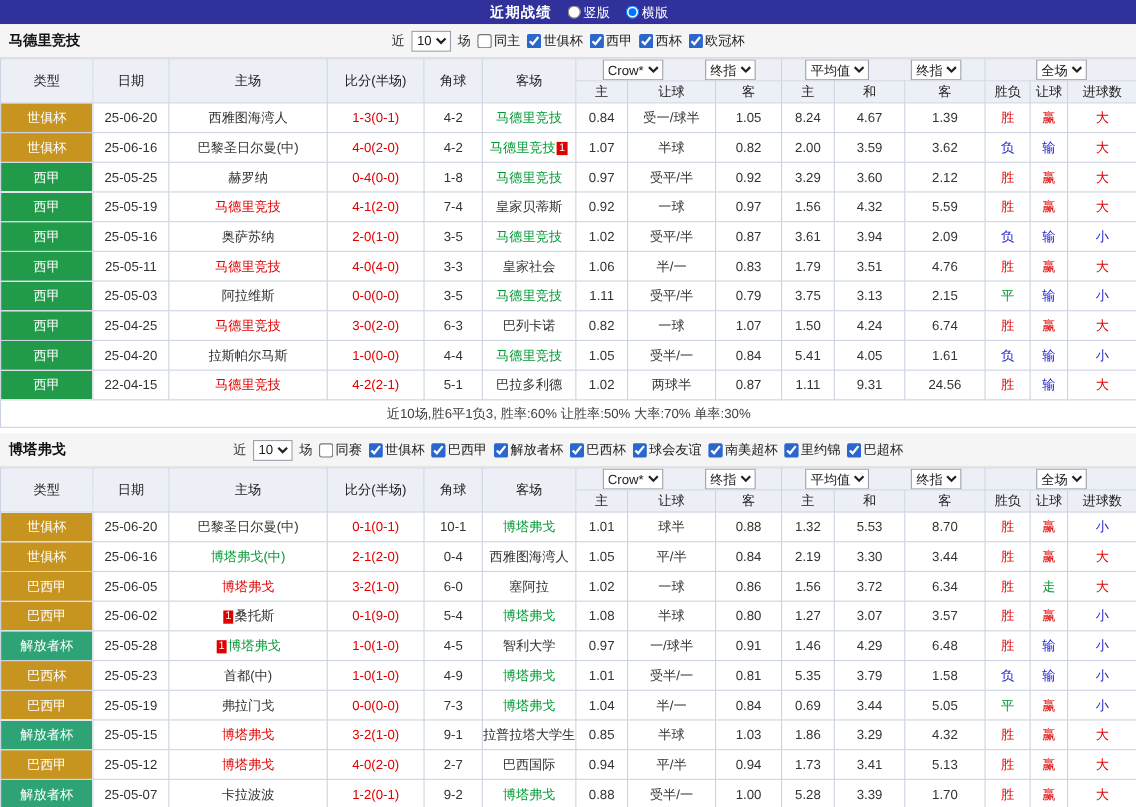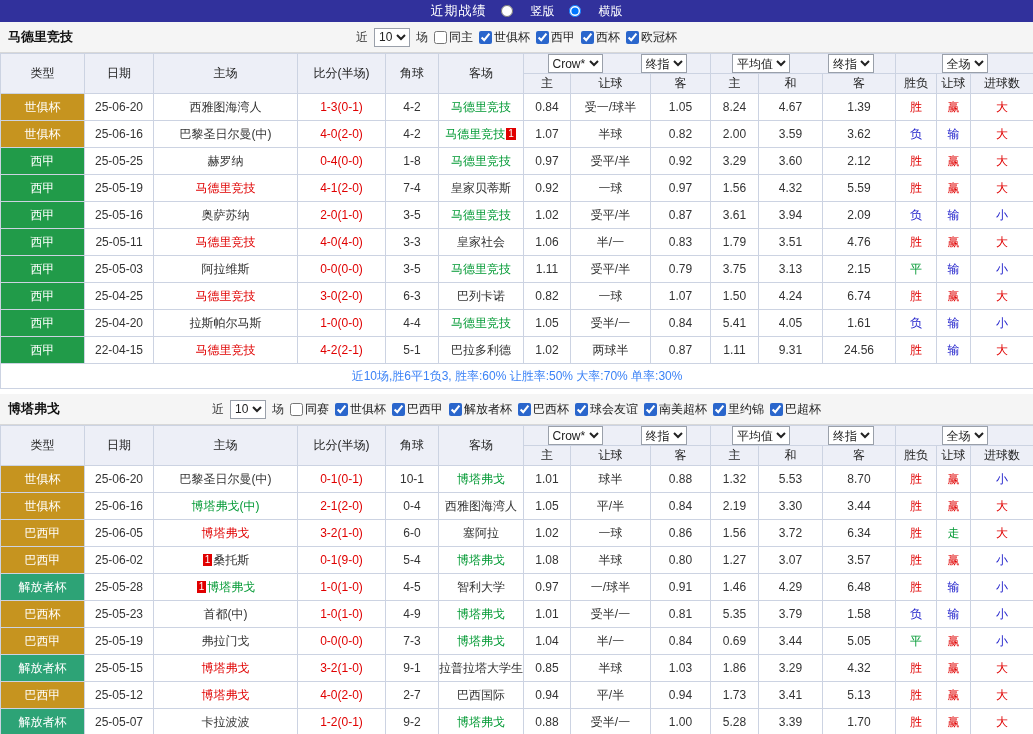--- a/index.html
+++ b/index.html
@@ -1,20 +1,20 @@
 <!DOCTYPE html>
 <html><head>
 <meta charset="utf-8">
 <style>
   html,body{margin:0;padding:0;}
   body{width:1033px;font-family:"Liberation Sans","DejaVu Sans",sans-serif;font-size:12px;color:#333;background:#fff;}
 
   .topbar{height:22px;background:#31319c;display:flex;align-items:center;justify-content:center;gap:14px;color:#fff;}
-  .topbar .title{font-weight:normal;font-size:13px;letter-spacing:1px;margin-left:20px;}
-  .radio-item{display:inline-flex;align-items:center;gap:18px;cursor:pointer;font-size:12px;color:#fff;}
+  .topbar .title{font-weight:bold;font-size:13px;letter-spacing:1px;margin-left:20px;}
+  .radio-item{display:inline-flex;align-items:center;gap:3px;cursor:pointer;font-size:12px;color:#fff;}
   .radio-item input{margin:0;width:12px;height:12px;}
 
   .section + .section{margin-top:5px;}
   .section-bar{height:30px;display:flex;align-items:center;position:relative;background:#f5f5f5;border-bottom:1px solid #d8d8d8;}
   .team-name{position:absolute;left:8px;font-weight:bold;font-size:13px;color:#111;}
   .filter{margin:0 auto;display:flex;align-items:center;gap:6px;}
   .filter .chk{display:inline-flex;align-items:center;gap:2px;cursor:pointer;color:#222;}
   .filter input[type=checkbox]{margin:0;width:13px;height:13px;accent-color:#2a66cc;}
 
   select{font-size:12px;height:19px;border:1px solid #9aa0aa;background:#fff;font-family:inherit;color:#222;}
@@ -25,21 +25,21 @@
   thead th{background:#edeff7;font-weight:normal;height:19px;color:#222;}
   tbody td{height:26px;background:#fff;}
   td.type{color:#fff;}
   td.type.gold{background:#c6941f;}
   td.type.green{background:#219b49;}
   td.type.teal{background:#2da376;}
   .t-red{color:#e00000;}
   .t-blue{color:#2222cc;}
   .t-green{color:#009933;}
   .badge1{display:inline-block;background:#e00000;color:#fff;font-size:10px;line-height:12px;padding:0 2px;margin:0 1px;vertical-align:1px;}
-  td.summary{color:#3b82f6;height:24px;}
+  td.summary{color:#404040;height:24px;}
   td.score{cursor:pointer;}
   td.team{cursor:pointer;}
 </style>
 </head>
 <body>
 
 <div class="topbar">
   <span class="title">近期战绩</span>
   <label class="radio-item">
     <input type="radio" name="layout-mode" style="">

